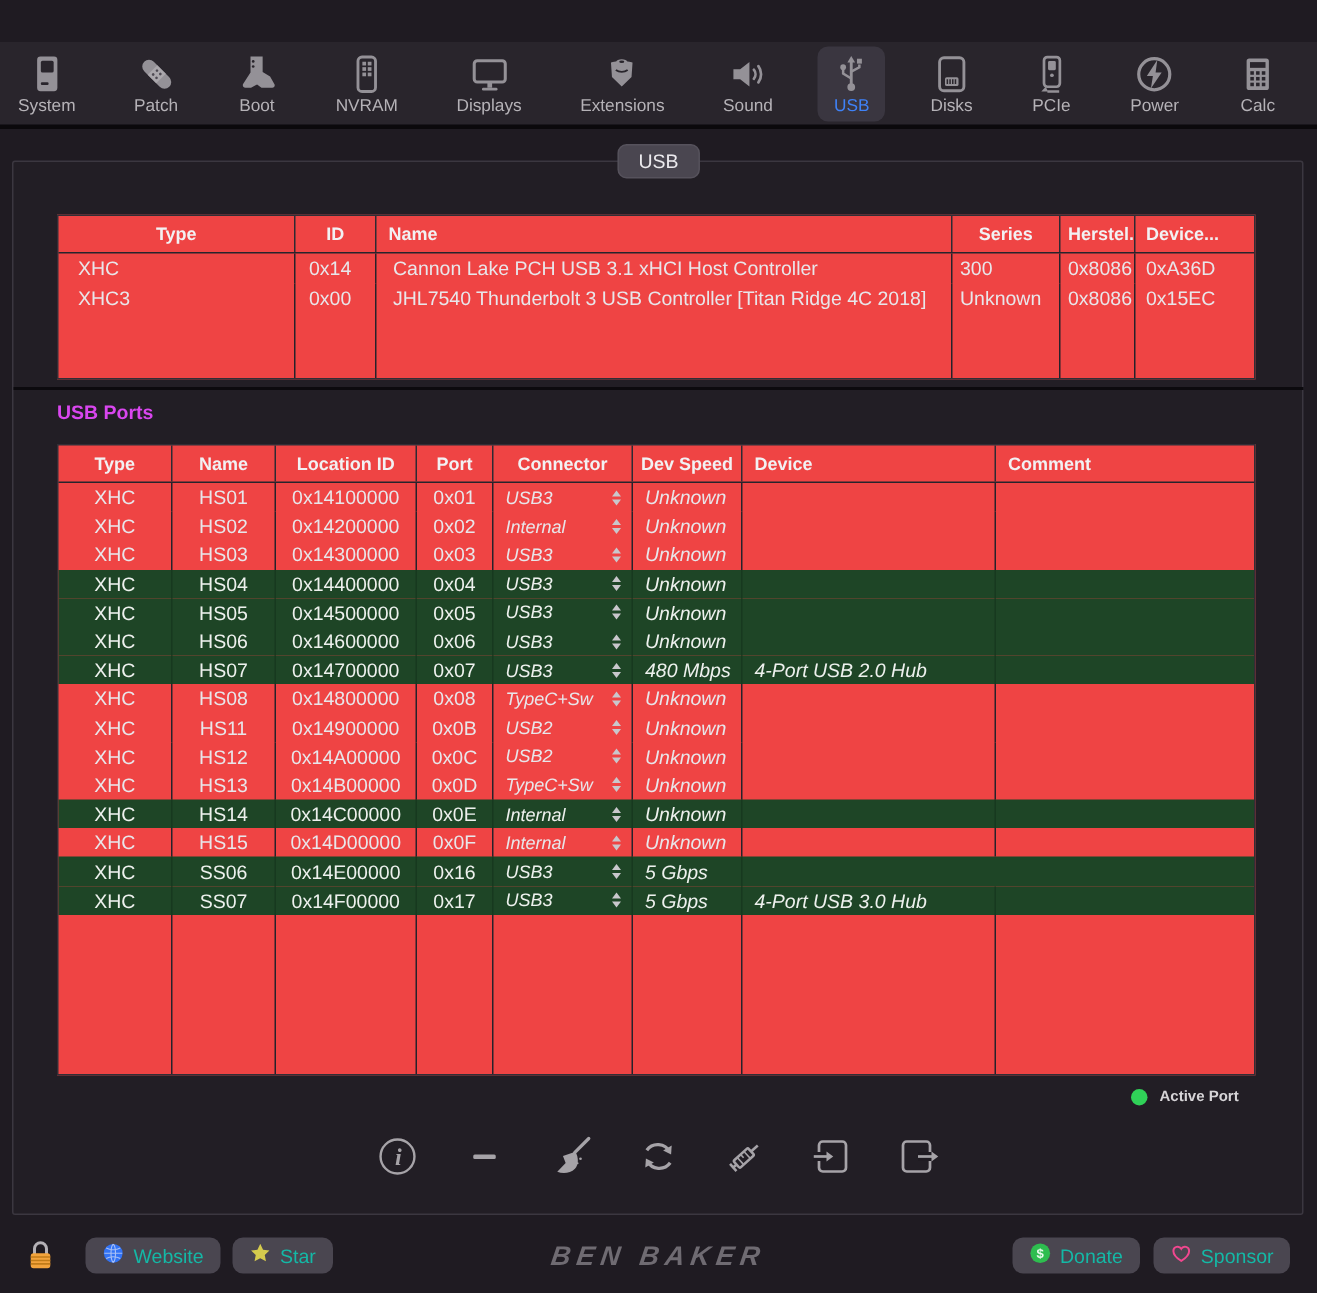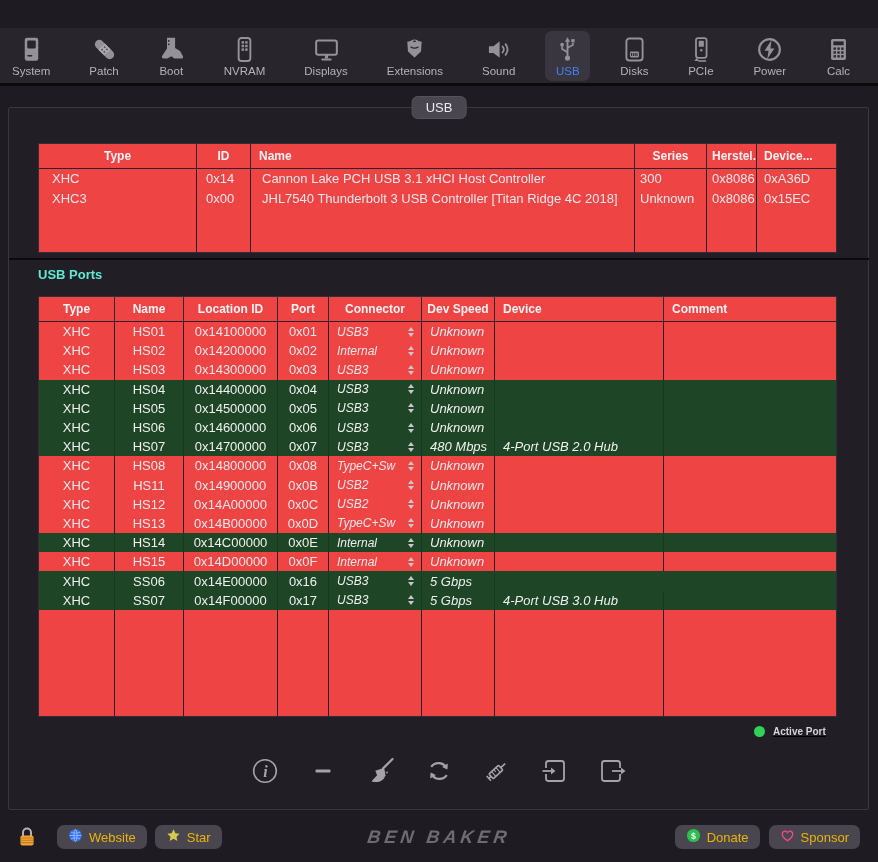--- a/index.html
+++ b/index.html
@@ -50,35 +50,35 @@
   .prow.active { background:#1e4526; }
   .prow.active .cell { border-right-color:#17391f; color:#eef1ee; }
 
   .conn-text { font-size:12px; }
   .chev { position:absolute; right:7px; top:50%; transform:translateY(-50%); display:flex; flex-direction:column; gap:2px; }
   .chev i { display:block; width:0; height:0; border-left:3.5px solid transparent; border-right:3.5px solid transparent; }
   .chev .up { border-bottom:4px solid #c9c7cc; }
   .chev .down { border-top:4px solid #c9c7cc; }
 
   #sep { position:absolute; left:9px; top:258px; width:860px; height:2px; background:#0c0a0e; z-index:2; }
-  #ports-label { position:absolute; left:38px; top:267px; font-size:13px; font-weight:bold; color:#5eead4; z-index:2; }
+  #ports-label { position:absolute; left:38px; top:267px; font-size:13px; font-weight:bold; color:#d946ef; z-index:2; }
 
   
-  #legend { position:absolute; left:754px; top:726px; display:flex; align-items:center; gap:8px; z-index:2;text-decoration:underline; }
+  #legend { position:absolute; left:754px; top:726px; display:flex; align-items:center; gap:8px; z-index:2; }
   #legend .dot { width:11px; height:11px; border-radius:50%; background:#30d158; }
   #legend .lbl { font-size:10px; font-weight:bold; color:#d6d4d7; }
 
   
   #actions { position:absolute; left:0; top:755px; width:100%; display:flex; justify-content:center; gap:28px; z-index:2; }
   .action { width:30px; height:34px; background:none; border:none; display:flex; align-items:center; justify-content:center; cursor:default; }
   .action svg { width:30px; height:30px; }
 
   
   #footer { position:absolute; left:18px; right:18px; top:823px; height:28px; display:flex; align-items:center; }
-  .fbtn { display:flex; align-items:center; gap:6px; height:24px; padding:12px 11px; background:#4a4650; border:none; border-radius:7px; font-size:13px; color:#eab308; font-family:"Liberation Sans",sans-serif; cursor:default; }
+  .fbtn { display:flex; align-items:center; gap:6px; height:24px; padding:12px 11px; background:#4a4650; border:none; border-radius:7px; font-size:13px; color:#14b8a6; font-family:"Liberation Sans",sans-serif; cursor:default; }
   .fbtn svg { width:15px; height:15px; }
   #lock { width:18px; height:22px; margin-right:13px; display:flex; align-items:center; }
   #footer .left { display:flex; align-items:center; gap:8px; }
   #footer .right { display:flex; align-items:center; gap:9px; margin-left:auto; }
   #brand { position:absolute; left:0; right:0; text-align:center; font-size:18px; font-weight:bold; font-style:italic; letter-spacing:4px; color:#6f6b72; transform:skewX(-8deg); pointer-events:none; }
 </style>
 </head>
 <body>
 
 <div id="app">

